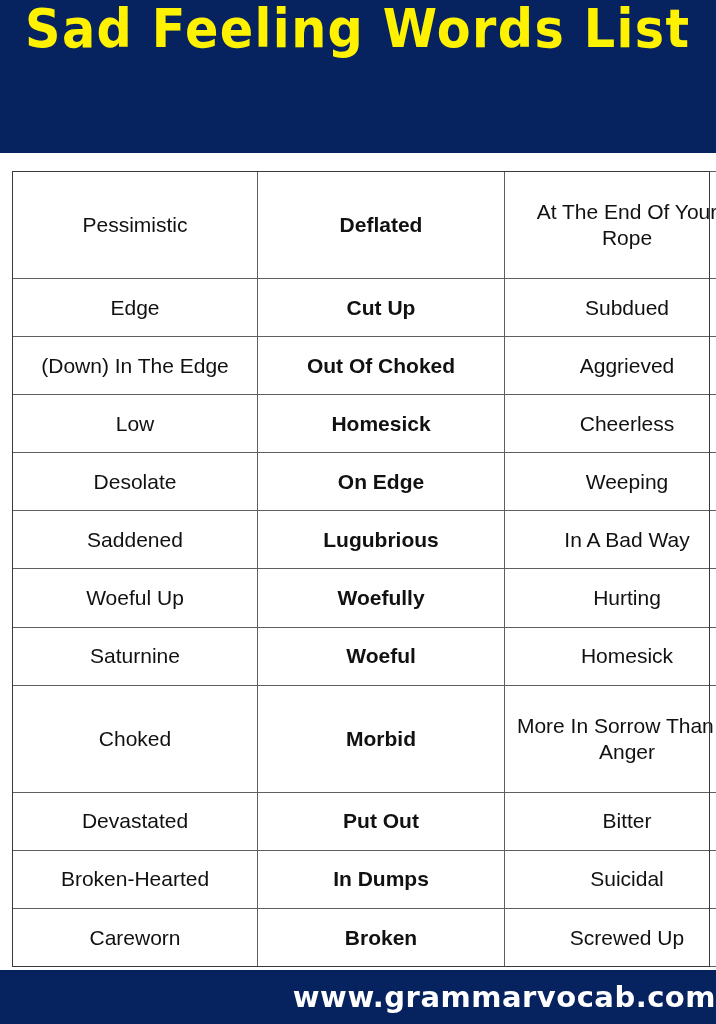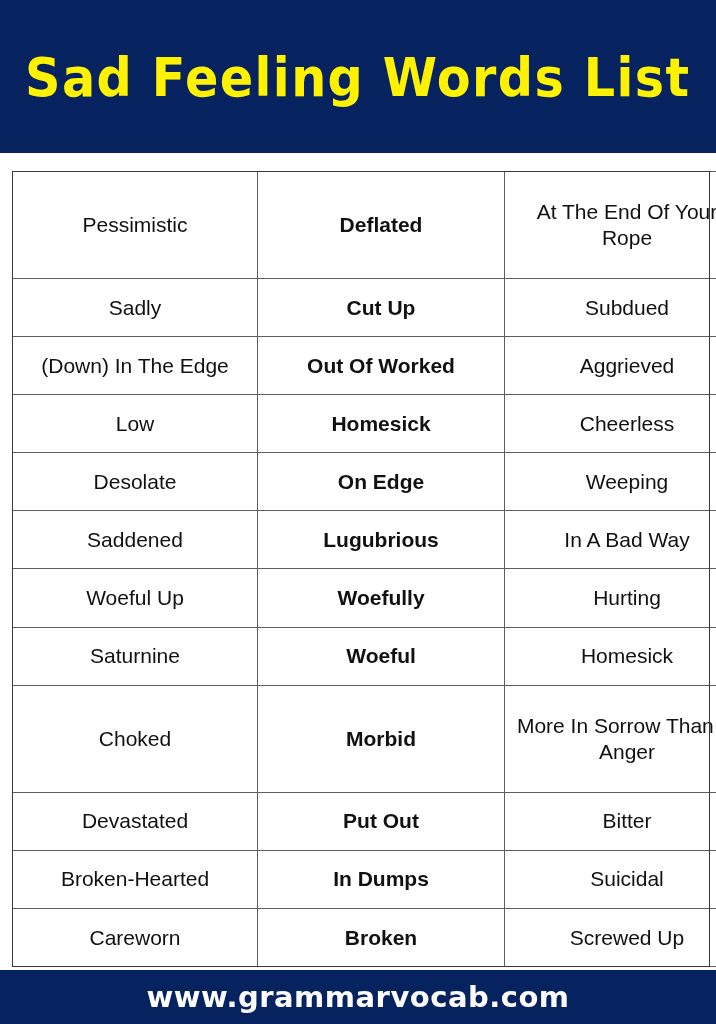--- a/index.html
+++ b/index.html
@@ -17,21 +17,20 @@
 
   
   #header-banner {
     position: absolute;
     left: 0;
     top: 0;
     width: 716px;
     height: 153px;
     background: #06235f;
     display: flex;
-    align-items: center;
     justify-content: center;
   }
   #page-title {
     color: #fff200;
     font-family: "DejaVu Sans", sans-serif;
     font-weight: bold;
     font-size: 53px;
     line-height: 1;
     letter-spacing: 1.5px;
     transform: scaleX(0.93);
@@ -84,21 +83,21 @@
   
   #footer-banner {
     position: absolute;
     left: 0;
     top: 970px;
     width: 716px;
     height: 54px;
     background: #06235f;
     display: flex;
     align-items: center;
-    justify-content: center;
+    justify-content: flex-end;
   }
   #footer-url {
     color: #ffffff;
     font-family: "DejaVu Sans", sans-serif;
     font-weight: bold;
     font-size: 29px;
     line-height: 1;
     letter-spacing: 0.5px;
     white-space: nowrap;
   }
@@ -112,27 +111,27 @@
 
 <div id="word-table-wrap">
   <table id="word-table">
     <tbody>
         <tr>
           <td class="col-a">Pessimistic</td>
           <td class="col-b">Deflated</td>
           <td class="col-c">At The End Of Your Rope</td>
         </tr>
         <tr>
-          <td class="col-a">Sadly</td>
+          <td class="col-a">Edge</td>
           <td class="col-b">Cut Up</td>
           <td class="col-c">Subdued</td>
         </tr>
         <tr>
           <td class="col-a">(Down) In The Edge</td>
-          <td class="col-b">Out Of Worked</td>
+          <td class="col-b">Out Of Choked</td>
           <td class="col-c">Aggrieved</td>
         </tr>
         <tr>
           <td class="col-a">Low</td>
           <td class="col-b">Homesick</td>
           <td class="col-c">Cheerless</td>
         </tr>
         <tr>
           <td class="col-a">Desolate</td>
           <td class="col-b">On Edge</td>

